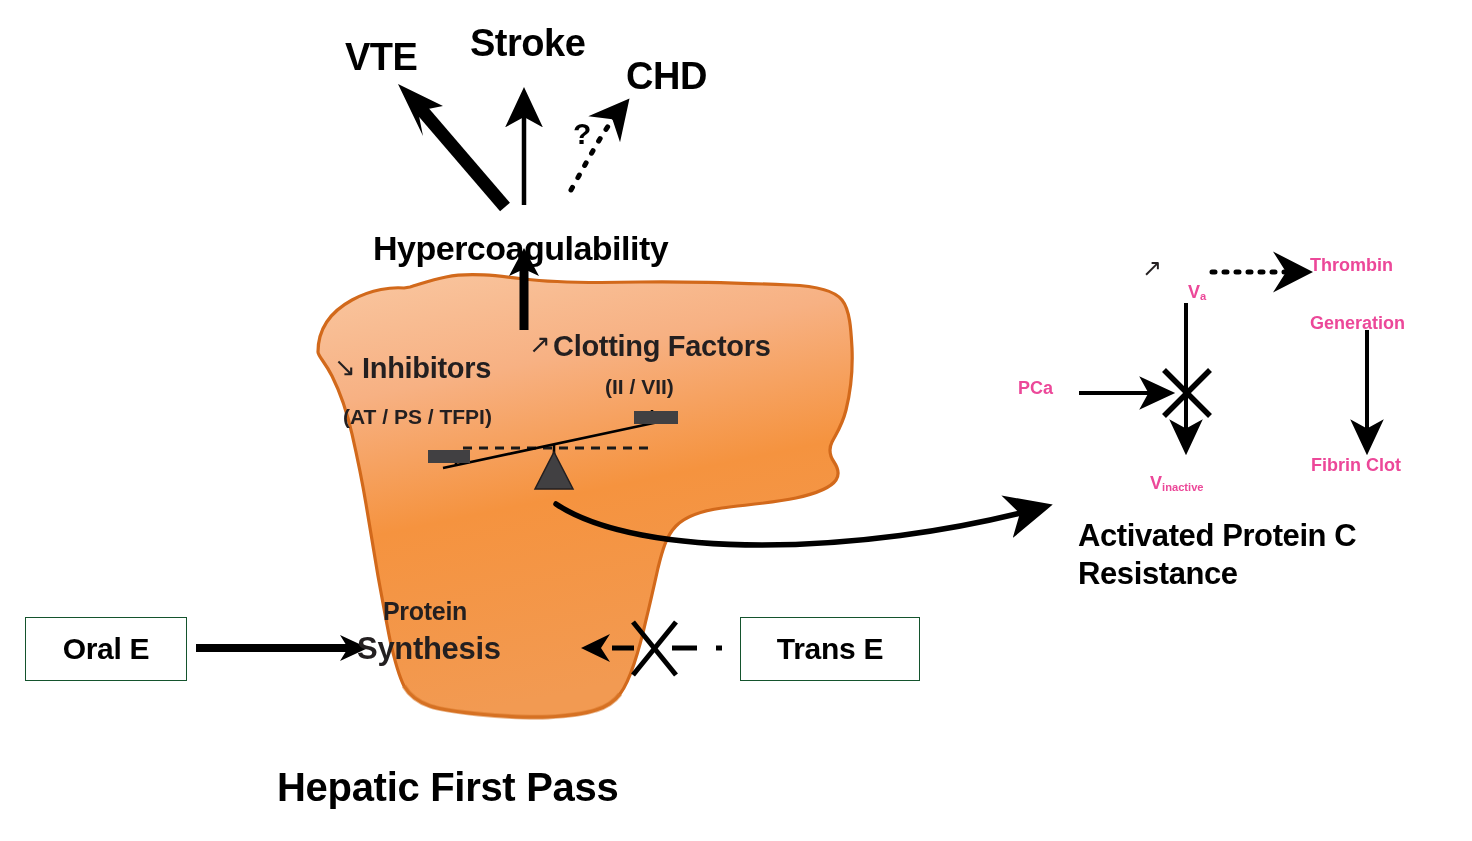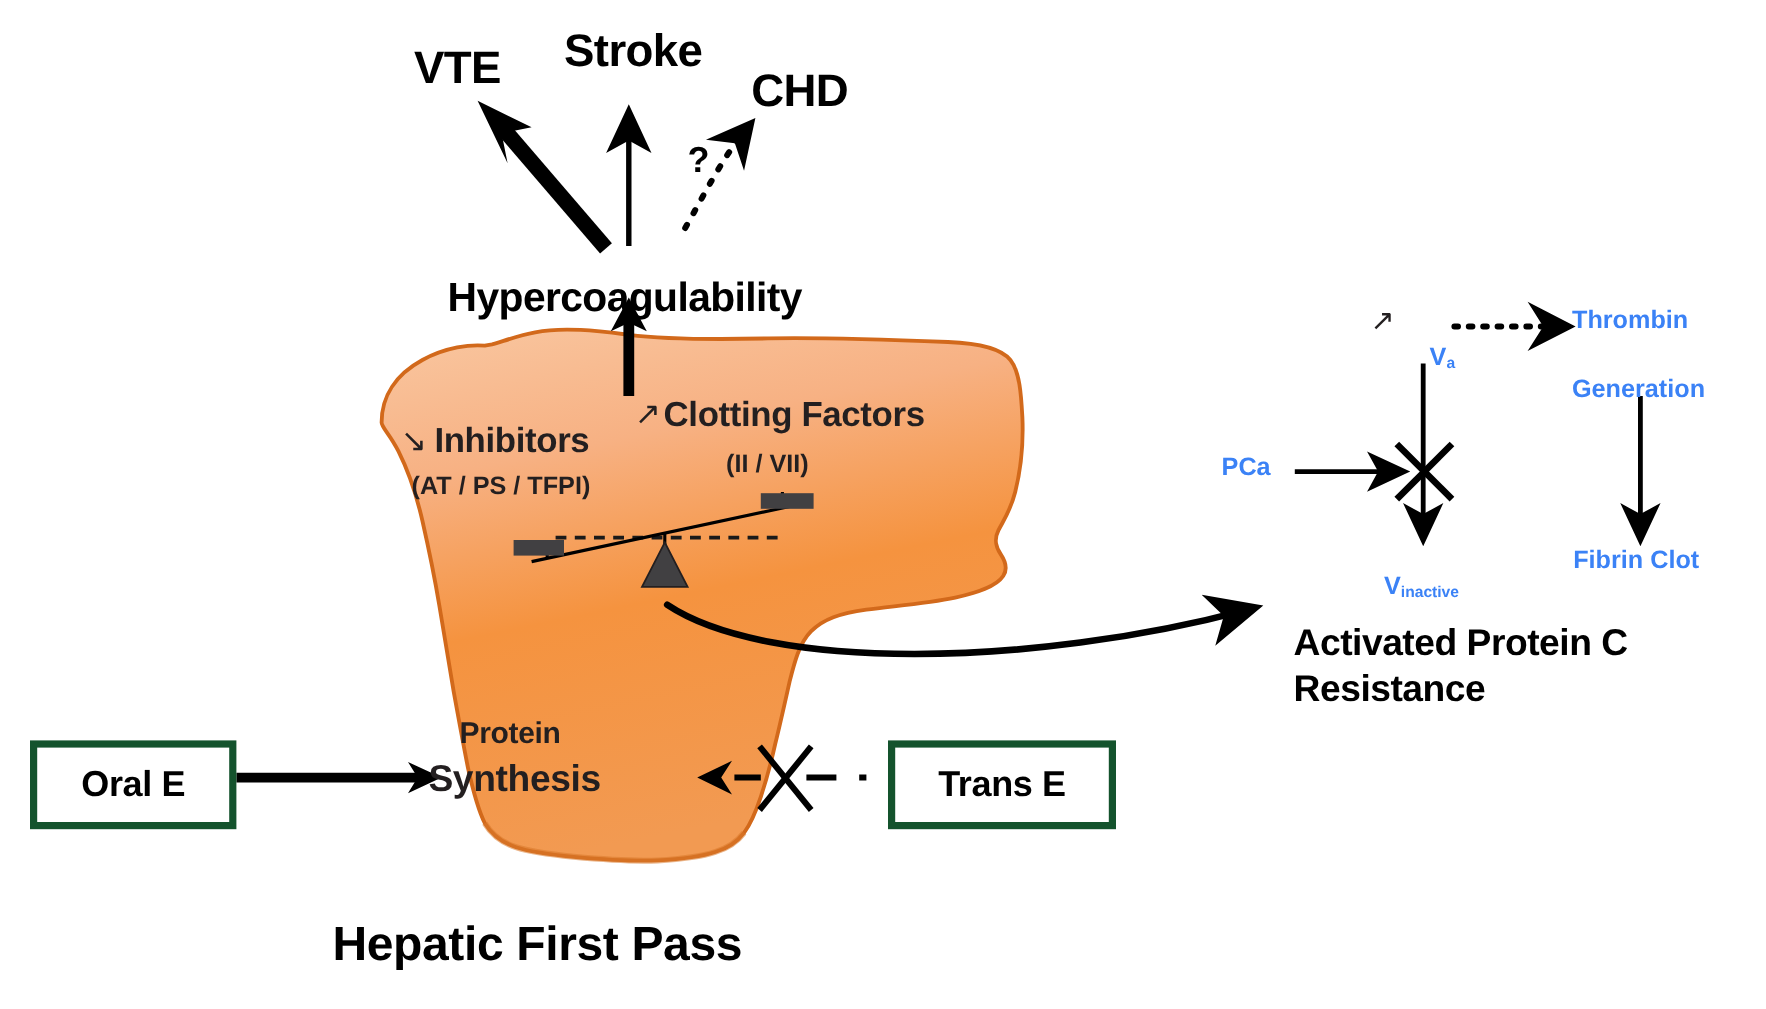--- a/index.html
+++ b/index.html
@@ -5,23 +5,23 @@
   html,body{margin:0;padding:0;background:#ffffff;}
   body{width:1472px;height:841px;position:relative;overflow:hidden;
        font-family:"Liberation Sans",sans-serif;color:#000;}
   .stage{position:absolute;inset:0;width:1460px;height:841px;}
   svg.layer{position:absolute;left:0;top:0;width:1472px;height:841px;}
   .lbl{position:absolute;white-space:pre;line-height:1.12;}
   .outcome{font-size:38px;font-weight:bold;letter-spacing:-0.5px;}
   .hyper{font-size:34px;font-weight:bold;letter-spacing:-0.5px;}
   .liverbig{font-size:29px;font-weight:bold;color:#231f20;letter-spacing:-0.3px;}
   .liversmall{font-size:21px;font-weight:bold;color:#231f20;}
-  .apcsmall{font-size:21px;font-weight:bold;color:#3b82f6;}
+  .apcsmall{font-size:18px;font-weight:bold;color:#ec4899;}
   .apcbig{font-size:31px;font-weight:bold;letter-spacing:-0.4px;}
-  .ebox{position:absolute;border:6px solid #14532d;background:#fff;
+  .ebox{position:absolute;border:1px solid #14532d;background:#fff;
         display:flex;align-items:center;justify-content:center;
         font-size:30px;font-weight:bold;letter-spacing:-0.3px;}
   .caption{font-size:40px;font-weight:bold;letter-spacing:-0.3px;}
   .qmark{font-size:30px;font-weight:bold;}
   .arrowglyph{font-size:26px;font-weight:normal;color:#231f20;}
   sub{font-size:0.62em;vertical-align:-0.22em;font-weight:bold;}
 </style>
 </head>
 <body>
 
@@ -169,21 +169,21 @@
   <div class="lbl qmark" style="left:573px;top:117px;">?</div>
 
   <div class="lbl hyper" style="left:373px;top:214px;margin-top:15px;">Hypercoagulability</div>
 
   <div class="lbl arrowglyph" style="left:529px;top:330px;">↗</div>
   <div class="lbl liverbig" style="left:553px;top:330px;">Clotting Factors</div>
   <div class="lbl liversmall" style="left:605px;top:375px;">(II / VII)</div>
 
   <div class="lbl arrowglyph" style="left:334px;top:353px;">↘</div>
   <div class="lbl liverbig" style="left:362px;top:352px;">Inhibitors</div>
-  <div class="lbl liversmall" style="left:343px;top:394px;text-align:center;">(AT / PS / TFPI)</div>
+  <div class="lbl liversmall" style="left:343px;top:405px;text-align:center;">(AT / PS / TFPI)</div>
 
   <div class="lbl liverbig" style="left:383px;top:597px;font-size:25px;">Protein</div>
   <div class="lbl liverbig" style="left:357px;top:632px;font-size:31px;">Synthesis</div>
 
   <div class="ebox" style="left:25px;top:617px;width:160px;height:62px;">
     <span>Oral E</span>
   </div>
   <div class="ebox" style="left:740px;top:617px;width:178px;height:62px;">
     <span>Trans E</span>
   </div>

